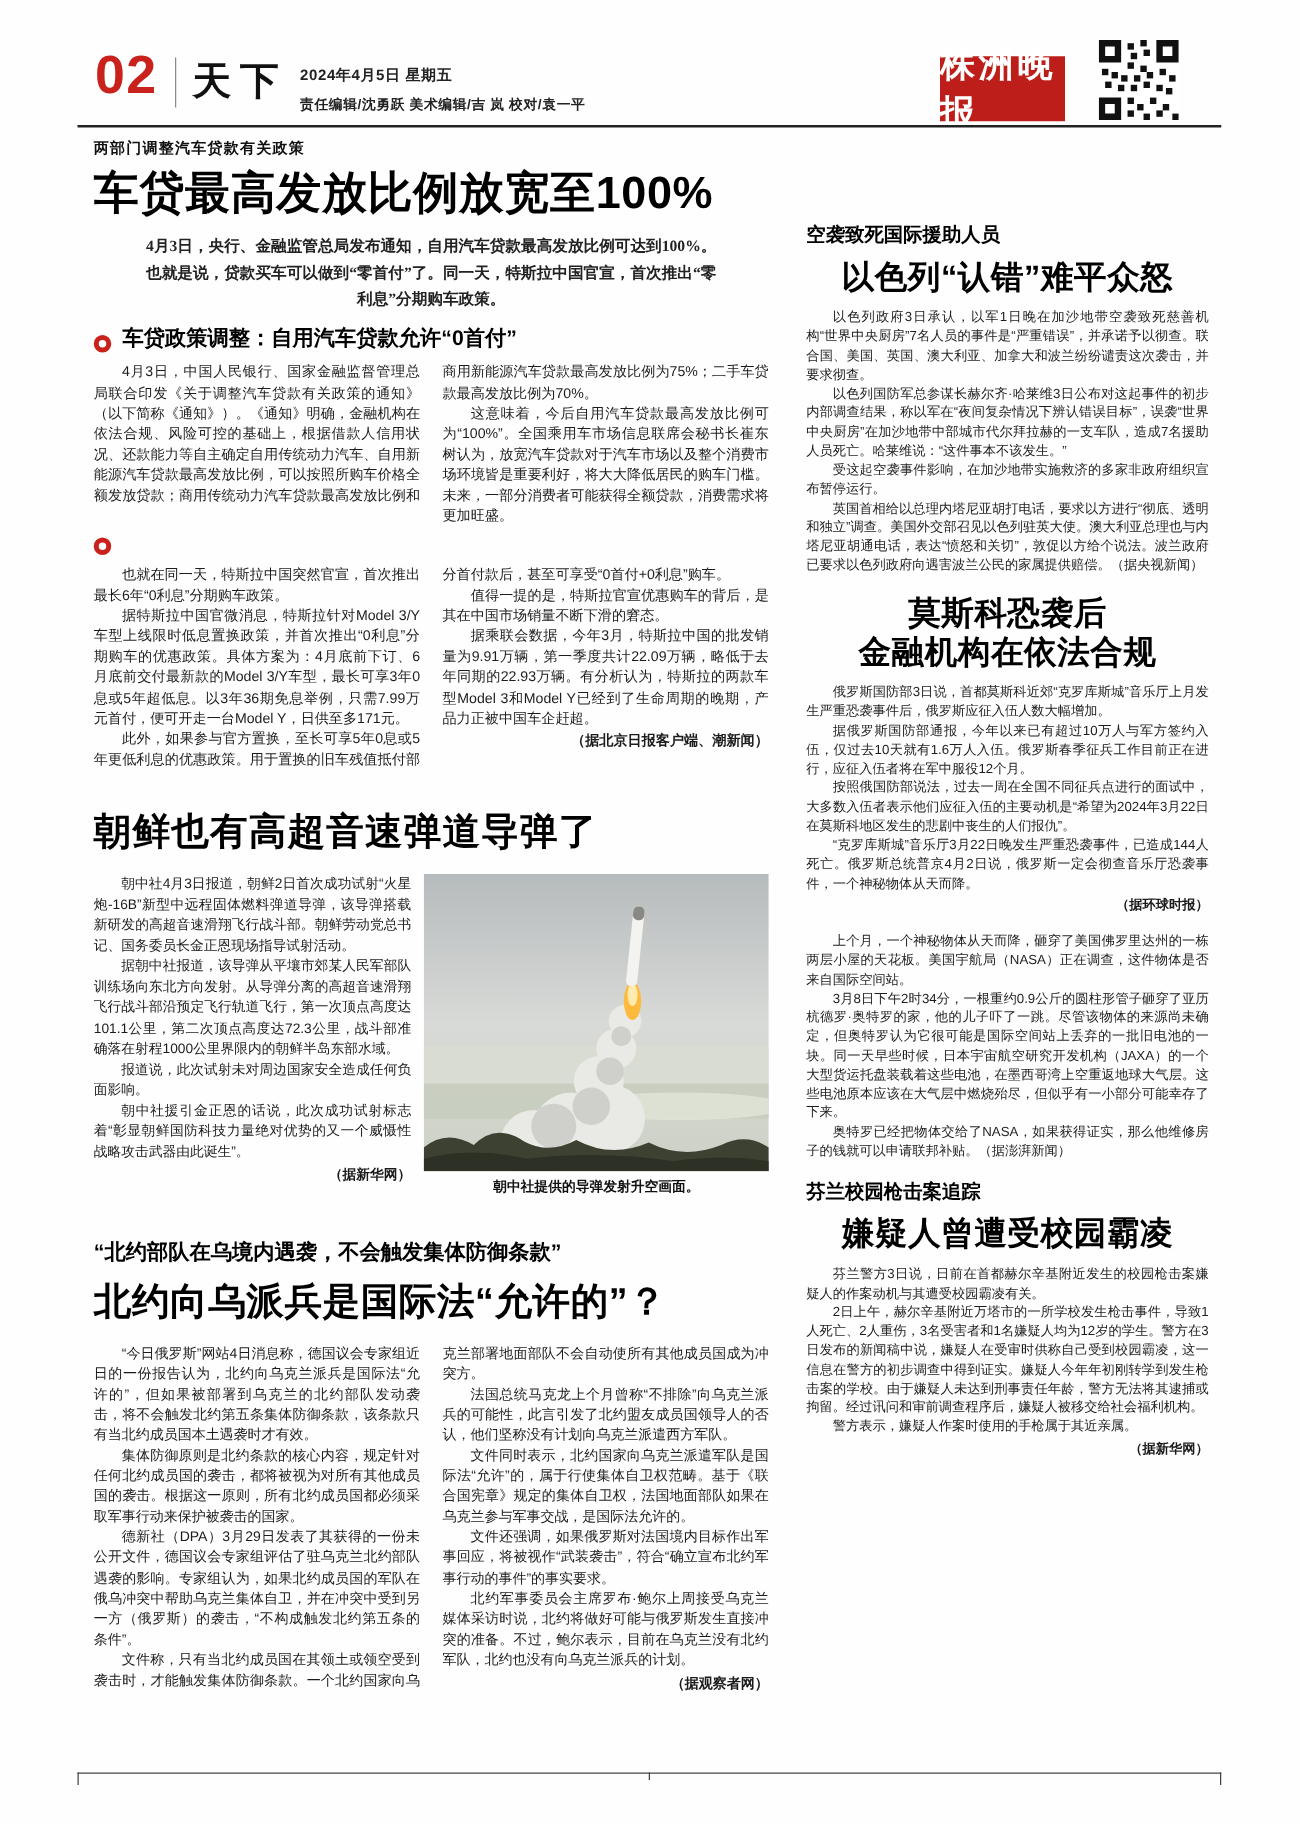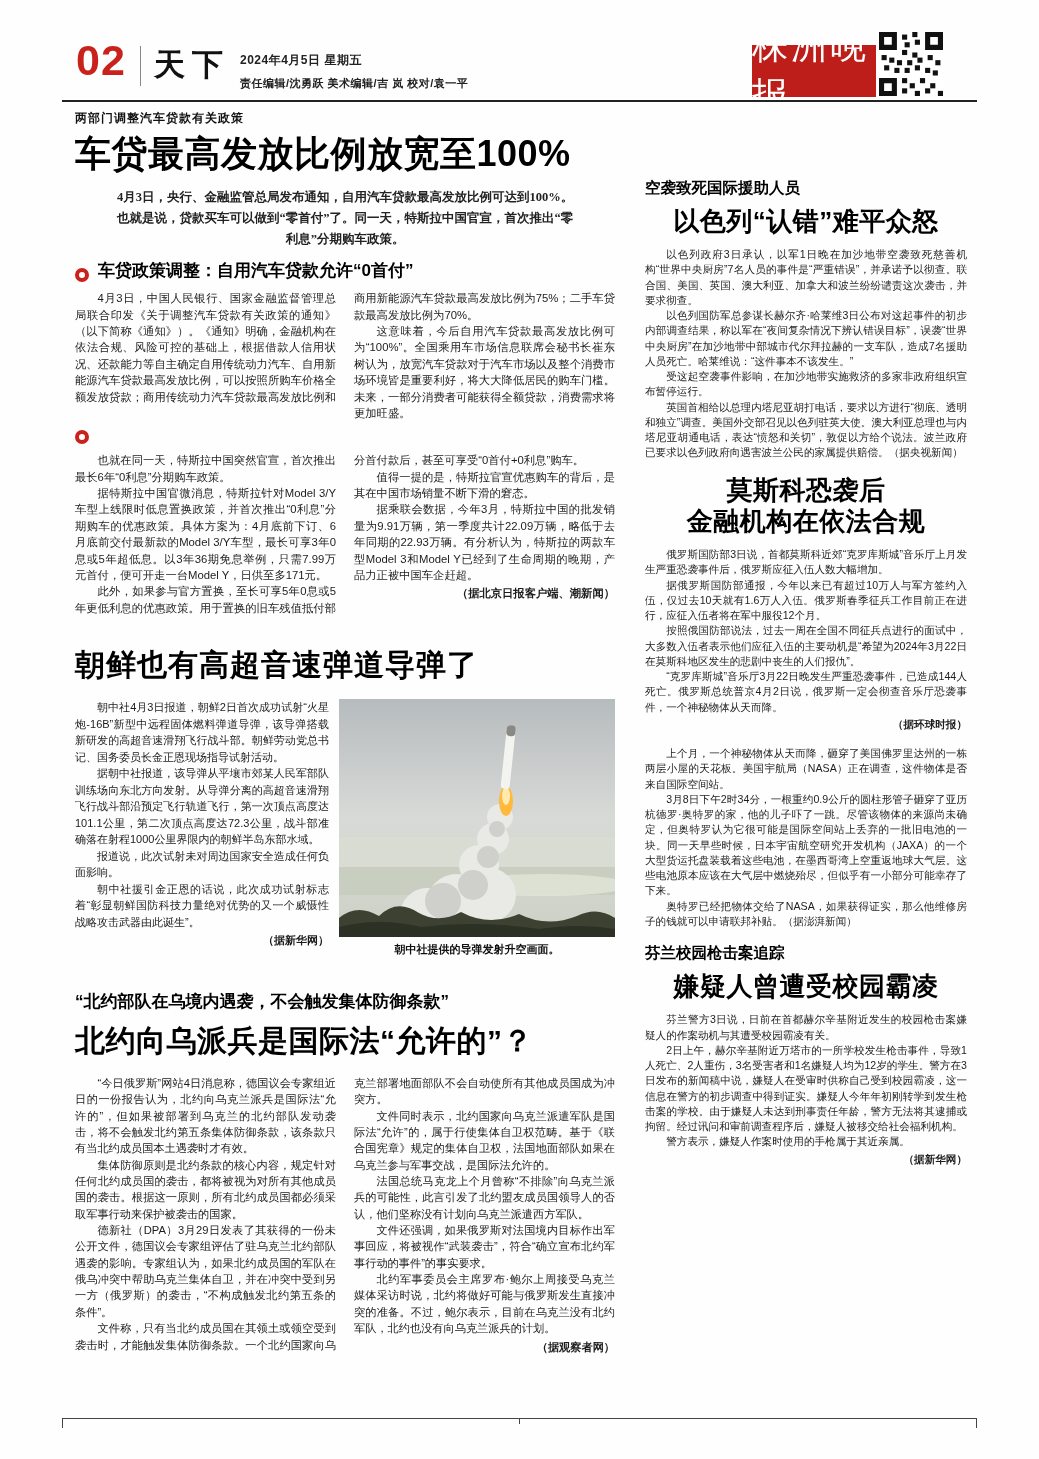--- a/index.html
+++ b/index.html
@@ -9,23 +9,23 @@
     font-family:"Liberation Sans","DejaVu Sans",sans-serif; color:#1b1b1b;
     overflow:hidden; margin:0 auto;
   }
   
   .page-num { position:absolute; left:76px; top:36px; font-size:43px; font-weight:bold; color:#c9221c; letter-spacing:1px; }
   .head-vdiv { position:absolute; left:140px; top:46px; width:1px; height:40px; background:#8a8a8a; }
   .section-name { position:absolute; left:154px; top:44px; font-size:31px; font-weight:bold; letter-spacing:7px; color:#111; }
   .head-meta { position:absolute; left:240px; top:52px; }
   .head-date { font-size:12px; font-weight:bold; color:#222; margin-bottom:7px; letter-spacing:0.5px; }
   .head-credits { font-size:11px; font-weight:bold; color:#222; letter-spacing:0.5px; }
-  .masthead { position:absolute; left:752px; top:45px; width:124px; height:52px; background:#bd1e1a;
+  .masthead { position:absolute; left:752px; top:45px; width:100px; height:52px; background:#bd1e1a;
     color:#fff; display:flex; align-items:center; justify-content:center;
-    font-family:"Liberation Serif","DejaVu Serif",serif; font-weight:normal; font-size:36px; letter-spacing:3px; }
+    font-family:"Liberation Serif","DejaVu Serif",serif; font-weight:bold; font-size:28px; letter-spacing:3px; }
   .qr { position:absolute; left:879px; top:32px; }
   .header-rule { position:absolute; left:62px; top:100px; width:915px; height:2px; background:#222; }
   
   .para { text-indent:2em; text-align:justify; }
   .source { text-align:right; font-weight:bold; text-indent:0; margin-top:2px; }
   
   .lead { position:absolute; left:75px; top:110px; width:540px; }
   .lead-kicker { font-size:12px; font-weight:bold; letter-spacing:1px; margin-bottom:7px; color:#111; }
   .lead-headline { font-size:36px; font-weight:bold; letter-spacing:0.5px; line-height:1.1; color:#000; }
   .lead-intro { font-family:"Liberation Serif","DejaVu Serif",serif; font-size:12.5px; line-height:1.7;
@@ -193,22 +193,22 @@
 
   <article class="nato">
     <div class="nato-kicker">“北约部队在乌境内遇袭，不会触发集体防御条款”</div>
     <h2 class="nato-headline">北约向乌派兵是国际法“允许的”？</h2>
     <div class="nato-body">
       <div>
           <p class="para">“今日俄罗斯”网站4日消息称，德国议会专家组近日的一份报告认为，北约向乌克兰派兵是国际法“允许的”，但如果被部署到乌克兰的北约部队发动袭击，将不会触发北约第五条集体防御条款，该条款只有当北约成员国本土遇袭时才有效。</p>
           <p class="para">集体防御原则是北约条款的核心内容，规定针对任何北约成员国的袭击，都将被视为对所有其他成员国的袭击。根据这一原则，所有北约成员国都必须采取军事行动来保护被袭击的国家。</p>
           <p class="para">德新社（DPA）3月29日发表了其获得的一份未公开文件，德国议会专家组评估了驻乌克兰北约部队遇袭的影响。专家组认为，如果北约成员国的军队在俄乌冲突中帮助乌克兰集体自卫，并在冲突中受到另一方（俄罗斯）的袭击，“不构成触发北约第五条的条件”。</p>
           <p class="para">文件称，只有当北约成员国在其领土或领空受到袭击时，才能触发集体防御条款。一个北约国家向乌克兰部署地面部队不会自动使所有其他成员国成为冲突方。</p>
+          <p class="para">法国总统马克龙上个月曾称“不排除”向乌克兰派兵的可能性，此言引发了北约盟友成员国领导人的否认，他们坚称没有计划向乌克兰派遣西方军队。</p>
           <p class="para">文件同时表示，北约国家向乌克兰派遣军队是国际法“允许”的，属于行使集体自卫权范畴。基于《联合国宪章》规定的集体自卫权，法国地面部队如果在乌克兰参与军事交战，是国际法允许的。</p>
-          <p class="para">法国总统马克龙上个月曾称“不排除”向乌克兰派兵的可能性，此言引发了北约盟友成员国领导人的否认，他们坚称没有计划向乌克兰派遣西方军队。</p>
           <p class="para">文件还强调，如果俄罗斯对法国境内目标作出军事回应，将被视作“武装袭击”，符合“确立宣布北约军事行动的事件”的事实要求。</p>
           <p class="para">北约军事委员会主席罗布·鲍尔上周接受乌克兰媒体采访时说，北约将做好可能与俄罗斯发生直接冲突的准备。不过，鲍尔表示，目前在乌克兰没有北约军队，北约也没有向乌克兰派兵的计划。</p>
         </div>
       <p class="source">（据观察者网）</p>
     </div>
   </article>
 
   <aside class="right-col">
 
     <article class="r-article">

